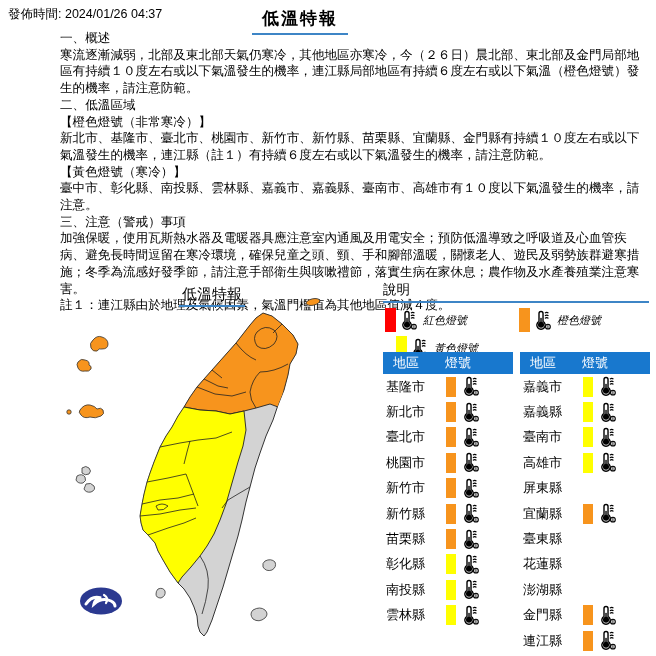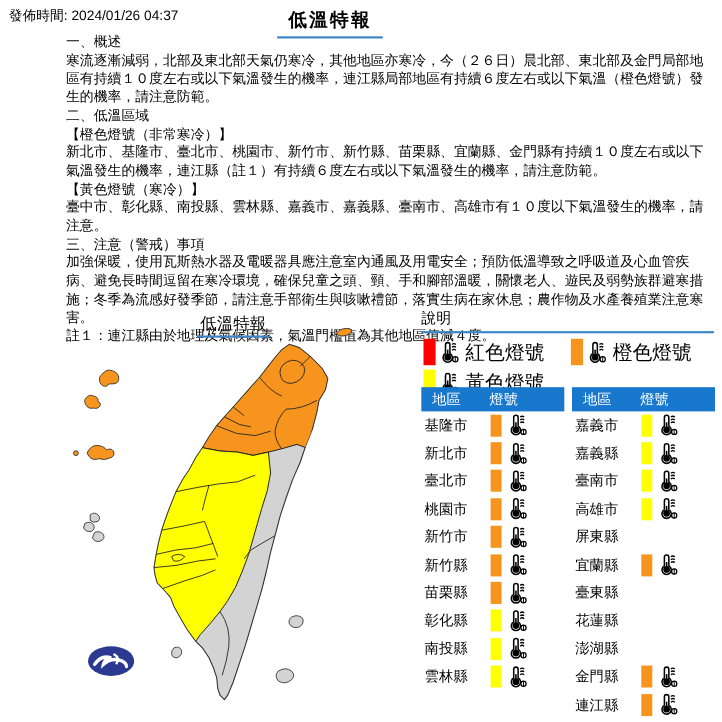--- a/index.html
+++ b/index.html
@@ -20,24 +20,24 @@
   #map-wrap{left:60px;top:280px;width:320px;height:376px;}
   #map-title{
     left:152px;top:5px;transform:translateX(-50%);
     font-size:15px;border-bottom:2px solid #3D85C6;padding:0 3px 1px 3px;white-space:nowrap;
   }
   #map-svg{left:0;top:0;width:320px;height:376px;}
   #legend{left:383px;top:281px;width:266px;}
   #legend-head{border-bottom:2px solid #3D85C6;padding-bottom:2px;font-size:13.5px;}
   #legend-items{position:relative;height:56px;}
   .legend-item{position:absolute;display:flex;align-items:center;}
-  .legend-item .lbl{font-size:18px;margin-left:4px;}
+  .legend-item .lbl{font-size:11px;margin-left:4px;font-style:italic;}
   #li-red{left:2px;top:5px;}
   #li-orange{left:136px;top:5px;}
-  #li-yellow{left:2px;top:33px;}
+  #li-yellow{left:13px;top:33px;}
   .chip{width:11px;height:24px;margin-right:2px;flex:none;}
   [data-signal="red"] .chip{background:#FF0000;}
   [data-signal="orange"] .chip{background:#F7941D;}
   [data-signal="yellow"] .chip{background:#FFFF00;}
   [data-signal="none"] .chip,[data-signal="none"] .thermo{visibility:hidden;}
   .thermo{width:21px;height:21px;flex:none;}
   .ctable{width:130px;}
   #table-left{left:383px;top:352px;}
   #table-right{left:520px;top:352px;}
   .thead{height:22px;background:#1878CE;color:#fff;display:flex;align-items:center;font-size:13px;}

